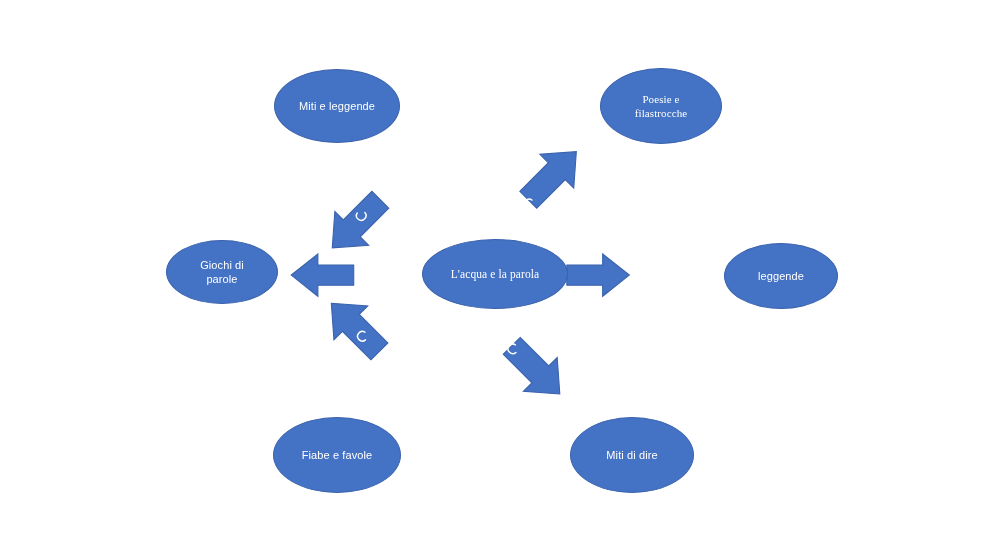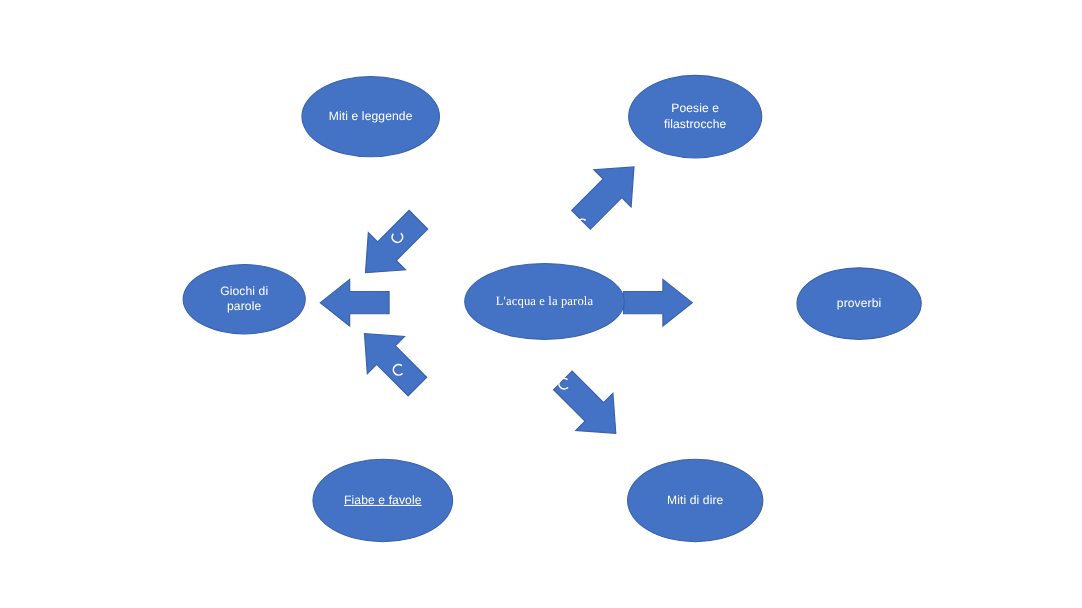--- a/index.html
+++ b/index.html
@@ -107,35 +107,35 @@
         <path class="rot-glyph" d="M 4,-4 A 5.2,5.2 0 1 0 4.6,4.4"></path>
       </g>
     </g>
 
   </svg>
 
   <div class="node node-satellite" style="left:274px; top:69px; width:126px; height:74px;">
     <span class="node-label">Miti e leggende</span>
   </div>
 
-  <div class="node node-satellite" style="left:571px; top:68px; width:122px; height:76px;">
+  <div class="node node-satellite" style="left:600px; top:68px; width:122px; height:76px;font-family:Liberation Serif, serif;">
     <span class="node-label">Poesie e
 filastrocche</span>
   </div>
 
   <div class="node node-satellite" style="left:166px; top:240px; width:112px; height:64px;">
     <span class="node-label">Giochi di
 parole</span>
   </div>
 
   <div class="node node-satellite" style="left:724px; top:243px; width:114px; height:66px;">
-    <span class="node-label">proverbi</span>
+    <span class="node-label">leggende</span>
   </div>
 
-  <div class="node node-satellite" style="left:284px; top:417px; width:128px; height:76px;text-decoration:underline;">
+  <div class="node node-satellite" style="left:273px; top:417px; width:128px; height:76px;">
     <span class="node-label">Fiabe e favole</span>
   </div>
 
   <div class="node node-satellite" style="left:570px; top:417px; width:124px; height:76px;">
     <span class="node-label">Miti di dire</span>
   </div>
 
   <div class="node node-center" style="left:422px; top:239px; width:146px; height:70px;font-family:Liberation Serif, serif;">
     <span class="node-label">L'acqua e la parola</span>
   </div>

